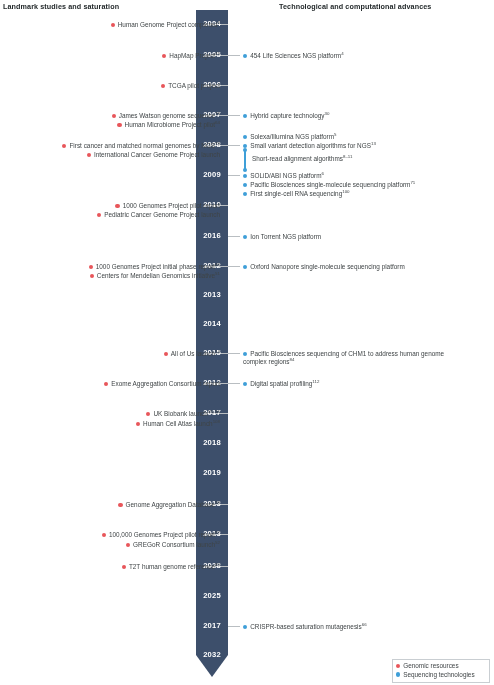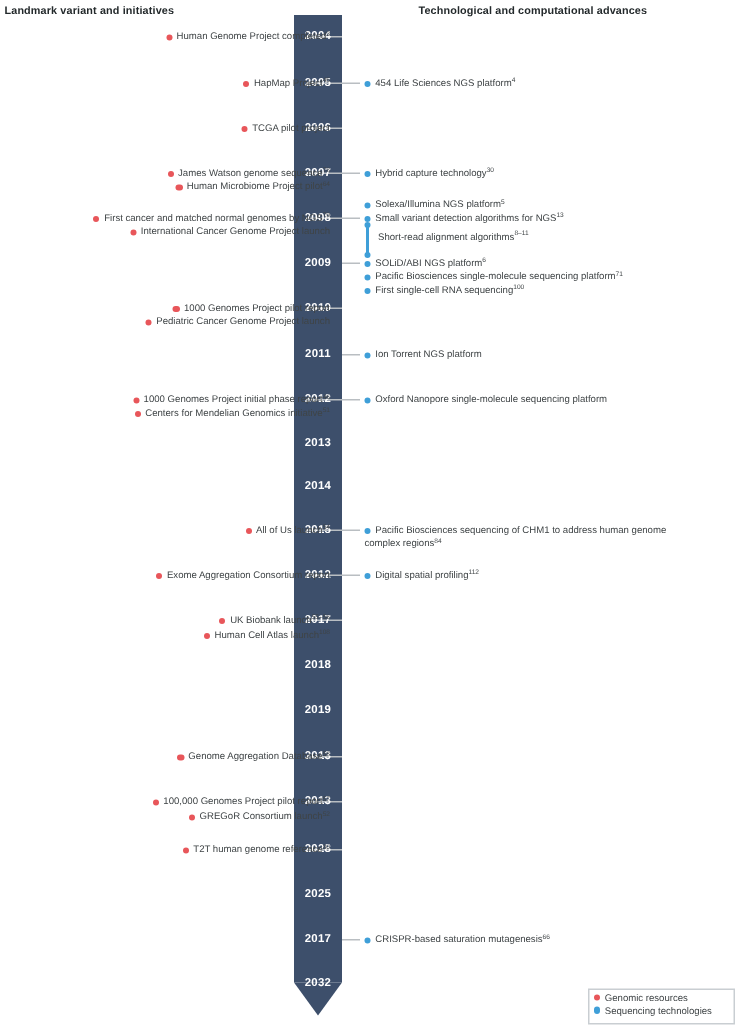--- a/index.html
+++ b/index.html
@@ -170,21 +170,21 @@
     font-size: 6.4px;
     line-height: 8.6px;
     color: #3f4446;
     white-space: nowrap;
   }
   .legend-item .dot { margin-right: 3px; }
 </style>
 </head>
 <body>
 
-<div class="col-header" id="hdr-left">Landmark variant and initiatives</div>
+<div class="col-header" id="hdr-left">Landmark studies and saturation</div>
 <div class="col-header" id="hdr-right">Technological and computational advances</div>
 
 <div id="timeline-bar"></div>
 <div id="timeline-arrow"></div>
 
 <div id="connector-layer">
     <div class="conn conn-left" style="top: 24px; width: 24px; right: 266px;"></div>
     <div class="conn conn-left" style="top: 55px; width: 24px; right: 266px;"></div>
     <div class="conn conn-left" style="top: 85px; width: 24px; right: 266px;"></div>
     <div class="conn conn-left" style="top: 115px; width: 24px; right: 266px;"></div>
@@ -223,21 +223,21 @@
     <div class="year-row" style="top: 145px;">
       <div class="year-label">2008</div>
     </div>
     <div class="year-row" style="top: 175px;">
       <div class="year-label">2009</div>
     </div>
     <div class="year-row" style="top: 205px;">
       <div class="year-label">2010</div>
     </div>
     <div class="year-row" style="top: 236px;">
-      <div class="year-label">2011</div>
+      <div class="year-label">2016</div>
     </div>
     <div class="year-row" style="top: 266px;">
       <div class="year-label">2012</div>
     </div>
     <div class="year-row" style="top: 295px;">
       <div class="year-label">2013</div>
     </div>
     <div class="year-row" style="top: 324px;">
       <div class="year-label">2014</div>
     </div>

